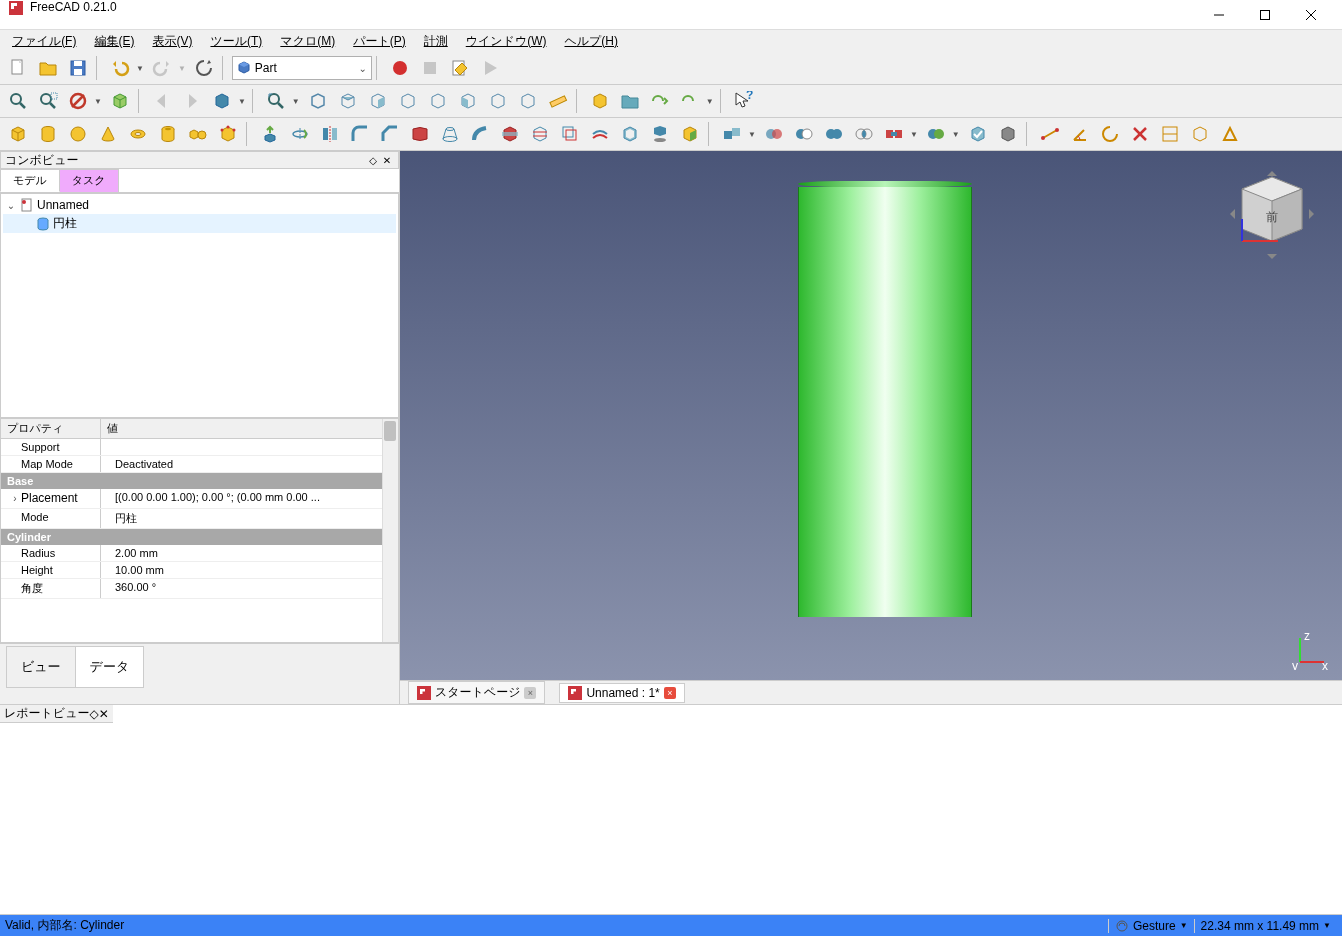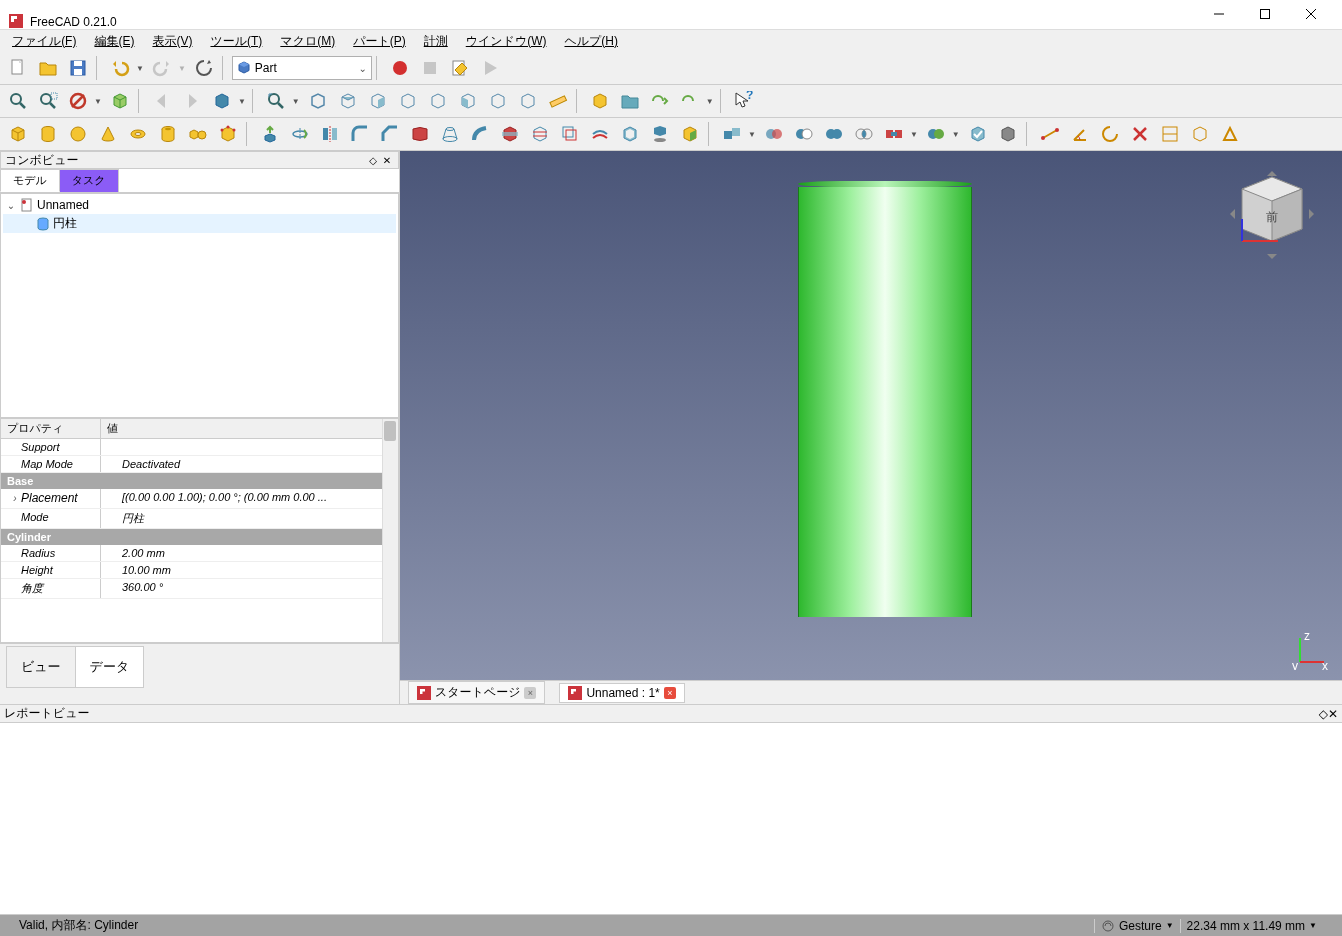--- a/index.html
+++ b/index.html
@@ -1,78 +1,78 @@
 <!DOCTYPE html>
 <html><head>
 <meta charset="utf-8">
 <style>
 * { box-sizing: border-box; margin: 0; padding: 0; font-family: "MS UI Gothic", "Meiryo", sans-serif; font-size: 12px; }
 body { width: 1342px; height: 936px; background: #f0f0f0; overflow: hidden; display: flex; flex-direction: column; }
-.titlebar { height: 30px; background: #fff; display: flex; align-items: flex-end; padding: 0 8px; border-bottom: 1px solid #ddd; }
+.titlebar { height: 30px; background: #fff; display: flex; align-items: flex-start; padding: 0 8px; border-bottom: 1px solid #ddd; }
 .titlebar .logo { width: 16px; height: 16px; margin-right: 6px; }
 .titlebar .title { flex: 1; font-size: 12px; }
 .winbtns { display: flex; gap: 0; }
 .winbtn { width: 46px; height: 30px; display: flex; align-items: center; justify-content: center; cursor: pointer; }
 .menubar { height: 22px; background: #f0f0f0; display: flex; align-items: center; padding: 0 4px; gap: 2px; }
 .menuitem { padding: 2px 8px; cursor: pointer; text-decoration: underline; }
 .toolbar { background: #f0f0f0; border-bottom: 1px solid #ccc; display: flex; align-items: center; padding: 2px 4px; gap: 2px; flex-wrap: nowrap; }
 .tbtn { width: 28px; height: 28px; display: flex; align-items: center; justify-content: center; cursor: pointer; border: 1px solid transparent; border-radius: 2px; }
 .tbtn svg { width: 20px; height: 20px; }
 .tsep { width: 6px; height: 24px; border-left: 1px solid #bbb; margin: 0 2px; }
 .wb-select { height: 24px; width: 140px; border: 1px solid #b0b0b0; background: #fff; display: flex; align-items: center; padding: 0 4px; cursor: pointer; }
 .wb-select .cube { width: 14px; height: 14px; margin-right: 4px; }
 .wb-select .arrow { margin-left: auto; font-size: 10px; color: #555; }
 .tdrop { font-size: 8px; color: #555; margin-left: -2px; padding: 0 2px; cursor: pointer; }
 .maincontent { flex: 1; display: flex; overflow: hidden; }
 .leftpanel { width: 400px; display: flex; flex-direction: column; background: #f0f0f0; border-right: 1px solid #ccc; }
 .panelhdr { height: 18px; background: #f0f0f0; border: 1px solid #ccc; display: flex; align-items: center; padding: 0 4px; font-size: 11px; }
 .panelhdr .spacer { flex: 1; }
 .panelhdr .pbtn { width: 14px; height: 14px; display: flex; align-items: center; justify-content: center; cursor: pointer; font-size: 10px; }
 .tabs { display: flex; background: #fff; border-bottom: 1px solid #ccc; }
-.tab { padding: 3px 12px; border: 1px solid #ccc; border-bottom: none; background: #8b5cf6; cursor: pointer; font-size: 11px; margin-right: -1px; }
+.tab { padding: 3px 12px; border: 1px solid #ccc; border-bottom: none; background: #f0abfc; cursor: pointer; font-size: 11px; margin-right: -1px; }
 .tab.active { background: #fff; border-bottom: 1px solid #fff; position: relative; z-index: 1; }
 .tree { flex: 0 0 225px; background: #fff; border: 1px solid #ccc; overflow: auto; padding: 2px; }
 .treerow { display: flex; align-items: center; padding: 1px 2px; cursor: pointer; gap: 2px; }
 .treerow .chev { width: 12px; text-align: center; color: #555; font-size: 10px; }
 .treerow .ico { width: 16px; height: 16px; display: flex; align-items: center; justify-content: center; }
 .treerow.child { padding-left: 32px; }
 .treerow.sel { background: #e5f3ff; }
 .proptbl { flex: 0 0 225px; background: #fff; border: 1px solid #ccc; overflow: auto; position: relative; }
 .proptbl .scrollb { position: absolute; right: 0; top: 0; width: 16px; height: 100%; background: #f0f0f0; border-left: 1px solid #ddd; }
 .proptbl .scrollthumb { position: absolute; right: 2px; top: 2px; width: 12px; height: 20px; background: #c0c0c0; border-radius: 2px; }
 .phdr { display: flex; border-bottom: 1px solid #ccc; background: #f0f0f0; }
 .phdr > div { padding: 2px 6px; font-size: 11px; }
 .phdr .c1 { width: 100px; border-right: 1px solid #ccc; }
 .pgrp { background: #a8a8a8; color: #fff; padding: 2px 6px; font-size: 11px; font-weight: bold; }
 .prow { display: flex; border-bottom: 1px solid #eee; }
-.prow > div { padding: 2px 21px; font-size: 11px; white-space: nowrap; overflow: hidden; text-overflow: ellipsis; font-style: italic; }
+.prow > div { padding: 2px 14px; font-size: 11px; white-space: nowrap; overflow: hidden; text-overflow: ellipsis; }
 .prow .c1 { width: 100px; border-right: 1px solid #ccc; padding-left: 20px; }
 .prow .cexp { width: 12px; padding: 2px 0; text-align: center; color: #555; font-size: 10px; }
 .prow.withexp .c1 { padding-left: 8px; width: 100px; display: flex; }
 .prow .c2 { flex: 1; }
 .bottomtabs { display: flex; background: #f0f0f0; border-top: 1px solid #ccc; padding-top: 2px; padding-left: 6px; }
 .btab { padding: 11px 14px; border: 1px solid #ccc; background: #f0f0f0; cursor: pointer; font-size: 13px; margin-right: -1px; }
 .btab.active { background: #fff; }
 .viewport { flex: 1; display: flex; flex-direction: column; background: #f0f0f0; }
 .view3d { flex: 1; background: linear-gradient(to bottom, #4a5578 0%, #8b93ad 100%); position: relative; overflow: hidden; }
 .cylinder { position: absolute; left: 398px; top: 30px; width: 174px; height: 436px; }
 .cyl-top { width: 174px; height: 6px; background: linear-gradient(to right, #1a9e1a, #b8f5b8, #1a9e1a); border-radius: 50%/100%; }
 .cyl-body { width: 174px; height: 430px; background: linear-gradient(to right, #2eb82e 0%, #9ef09e 30%, #f0fff0 50%, #9ef09e 70%, #2eb82e 100%); border-left: 1px solid #1a7a1a; border-right: 1px solid #1a7a1a; }
 .navcube { position: absolute; top: 18px; right: 20px; width: 100px; height: 100px; }
 .axis { position: absolute; bottom: 10px; right: 10px; width: 40px; height: 40px; }
 .viewtabs { height: 24px; background: #f0f0f0; border-top: 1px solid #ccc; display: flex; align-items: center; padding: 0 8px; gap: 14px; }
 .vtab { padding: 2px 8px; border: 1px solid #ccc; background: #f7f7f7; display: flex; align-items: center; gap: 4px; cursor: pointer; font-size: 11px; }
 .vtab.active { background: #fff; }
 .vtab .xclose { width: 12px; height: 12px; background: #e74c3c; color: #fff; border-radius: 2px; display: flex; align-items: center; justify-content: center; font-size: 9px; }
 .vtab .xclose.gray { background: #ccc; color: #666; }
-.report { height: 210px; background: #fff; border-top: 1px solid #ccc; display: flex; flex-direction: column; }
+.report { height: 210px; background: #fff; border-top: 1px solid #ccc; display: flex; flex-direction: row; }
 .rphdr { height: 18px; background: #f0f0f0; border-bottom: 1px solid #ccc; display: flex; align-items: center; padding: 0 4px; font-size: 11px; }
 .rphdr .spacer { flex: 1; }
 .rparea { flex: 1; background: #fff; }
-.statusbar { height: 22px; background: #a3a3a3; border-top: 1px solid #ccc; display: flex; align-items: center; padding: 0 19px; font-size: 11px; }
+.statusbar { height: 22px; background: #3b82f6; border-top: 1px solid #ccc; display: flex; align-items: center; padding: 0 5px; font-size: 11px; }
 .statusbar .spacer { flex: 1; }
 .statusbar .sitem { padding: 0 6px; border-left: 1px solid #ccc; display: flex; align-items: center; gap: 4px; }
 </style>
 </head>
 <body>
 
 <div class="titlebar">
   <svg class="logo" viewBox="0 0 16 16">
       <rect x="1" y="1" width="14" height="14" fill="#cb333b"></rect>
       <path d="M3 3 h6 v3 h-3 v3 h-3 z" fill="#fff"></path>

